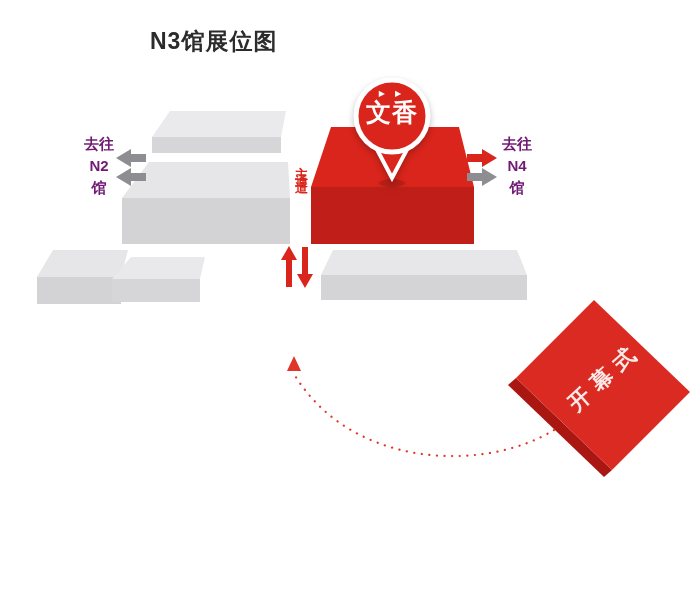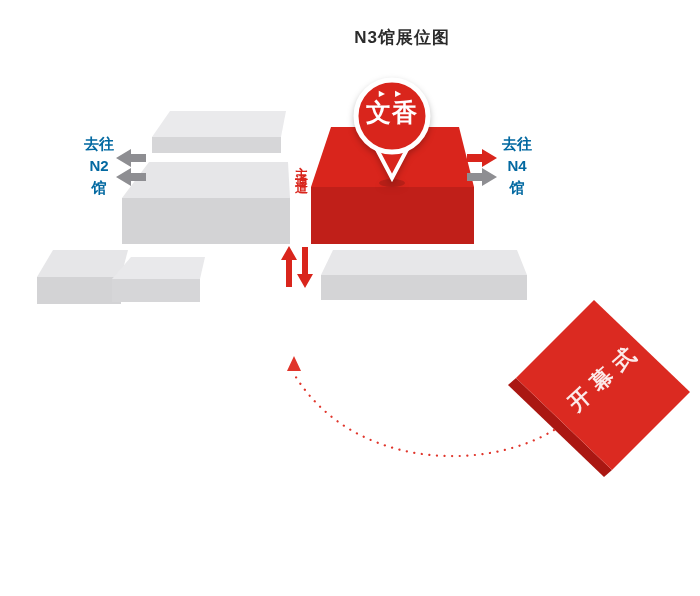--- a/index.html
+++ b/index.html
@@ -3,25 +3,25 @@
 <meta charset="utf-8">
 <style>
   html,body{margin:0;padding:0;background:#fff;}
   .canvas{
     position:relative;width:700px;height:596px;background:#fff;overflow:hidden;
     font-family:"Liberation Sans","DejaVu Sans",sans-serif;
   }
   .canvas svg{position:absolute;left:0;top:0;z-index:1;}
   .txt{position:absolute;z-index:2;}
   .title{
-    left:150px;top:26px;width:300px;text-align:right;
-    font-size:17px;font-weight:700;color:#2b2b2b;letter-spacing:1px;
+    left:150px;top:26px;width:300px;text-align:left;
+    font-size:23px;font-weight:700;color:#2b2b2b;letter-spacing:1px;
   }
   .dir{
-    width:34px;text-align:center;font-size:15px;font-weight:700;color:#0369a1;line-height:1.45;
+    width:34px;text-align:center;font-size:15px;font-weight:700;color:#701a75;line-height:1.45;
   }
   .dir span{display:block;}
   .dir-n2{left:82px;top:133px;}
   .dir-n4{left:500px;top:133px;}
   .aisle{
     left:292px;top:156px;
     writing-mode:vertical-rl;text-orientation:upright;
     color:#d9251c;font-size:13px;font-weight:700;letter-spacing:7px;
   }
   .entrance{

